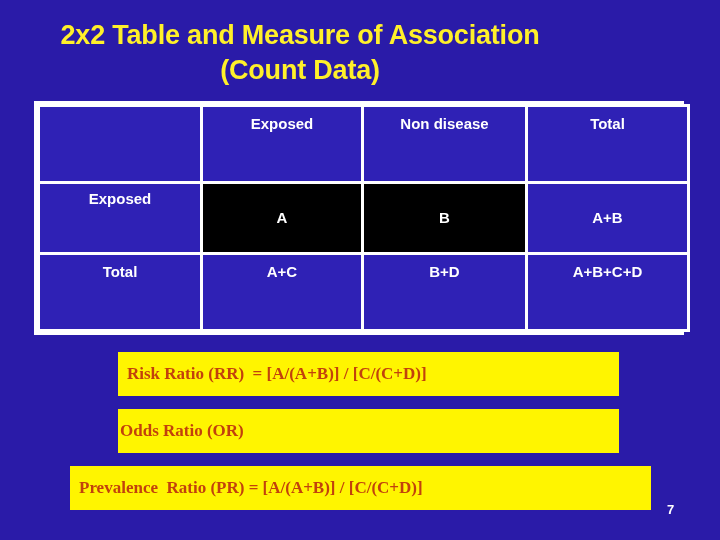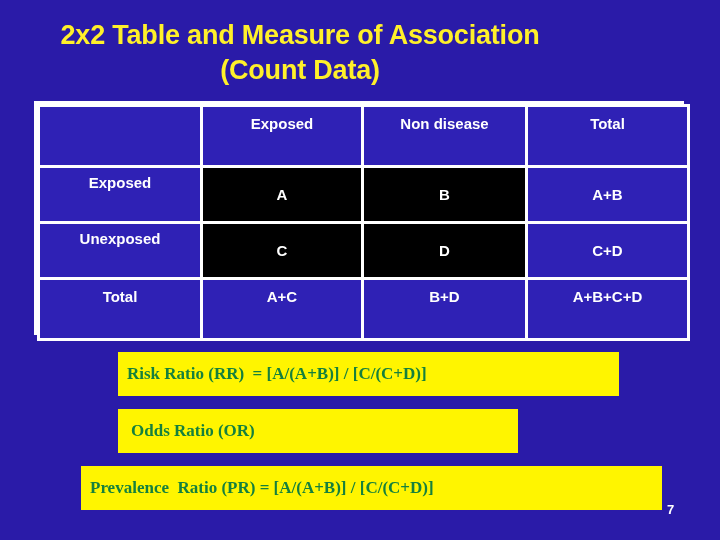--- a/index.html
+++ b/index.html
@@ -80,21 +80,21 @@
   tr.row-exp td.label-left, tr.row-unexp td.label-left {
     vertical-align: top;
     padding-top: 6px;
     margin-top: 36px;
   }
 
   
   .formula-box {
     position: absolute;
     background: #FFF500;
-    color: #15803d;
+    color: #c2410c;
     font-family: "Liberation Serif", serif;
     font-size: 17px;
     display: flex;
     align-items: center;
     box-sizing: border-box;
     white-space: pre;
     text-align: center;
   }
   .formula-box .lead {
     font-weight: bold;
@@ -106,26 +106,26 @@
   #formula-rr {
     left: 118px;
     top: 352px;
     width: 501px;
     height: 44px;
     padding-left: 9px;
   }
   #formula-or {
     left: 118px;
     top: 409px;
-    width: 400px;
+    width: 501px;
     height: 44px;
-    padding-left: 13px;
+    padding-left: 2px;
   }
   #formula-pr {
-    left: 81px;
+    left: 70px;
     top: 466px;
     width: 581px;
     height: 44px;
     padding-left: 9px;
   }
 
   
   .page-number {
     position: absolute;
     left: 667px;
@@ -152,26 +152,20 @@
         <td class="col-dis">Exposed</td>
         <td class="col-non">Non disease</td>
         <td class="col-tot">Total</td>
       </tr>
       <tr class="row-exp">
         <td class="col-label label-left">Exposed</td>
         <td class="col-dis cell-black">A</td>
         <td class="col-non cell-black">B</td>
         <td class="col-tot">A+B</td>
       </tr>
-      <tr class="row-unexp">
-        <td class="col-label label-left">Unexposed</td>
-        <td class="col-dis cell-black">C</td>
-        <td class="col-non cell-black">D</td>
-        <td class="col-tot">C+D</td>
-      </tr>
       <tr class="row-tot">
         <td class="col-label">Total</td>
         <td class="col-dis">A+C</td>
         <td class="col-non">B+D</td>
         <td class="col-tot">A+B+C+D</td>
       </tr>
     </tbody>
   </table>
 </div>
 

